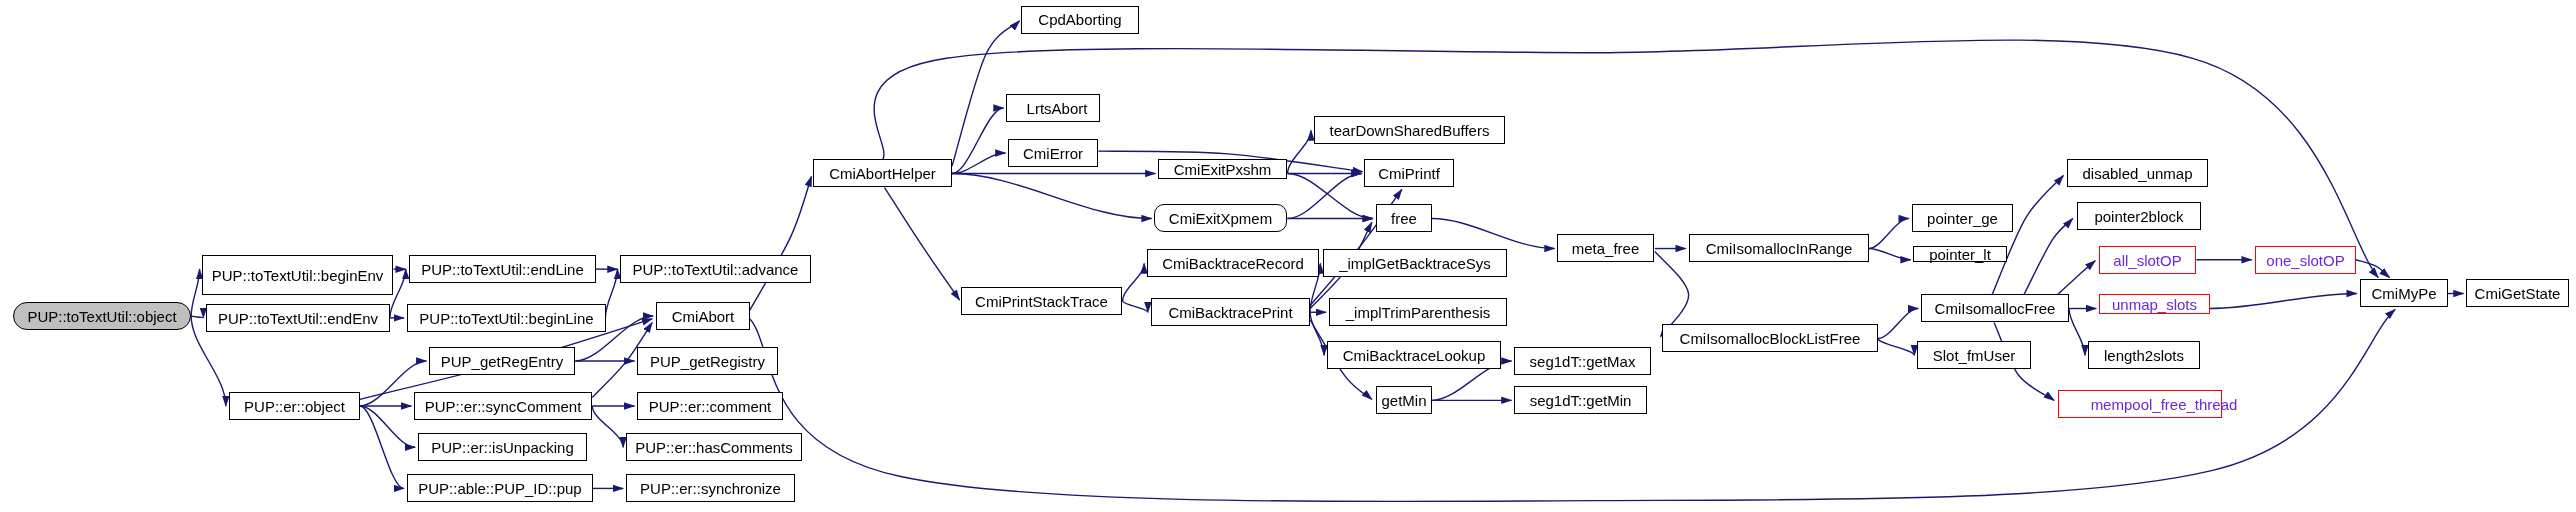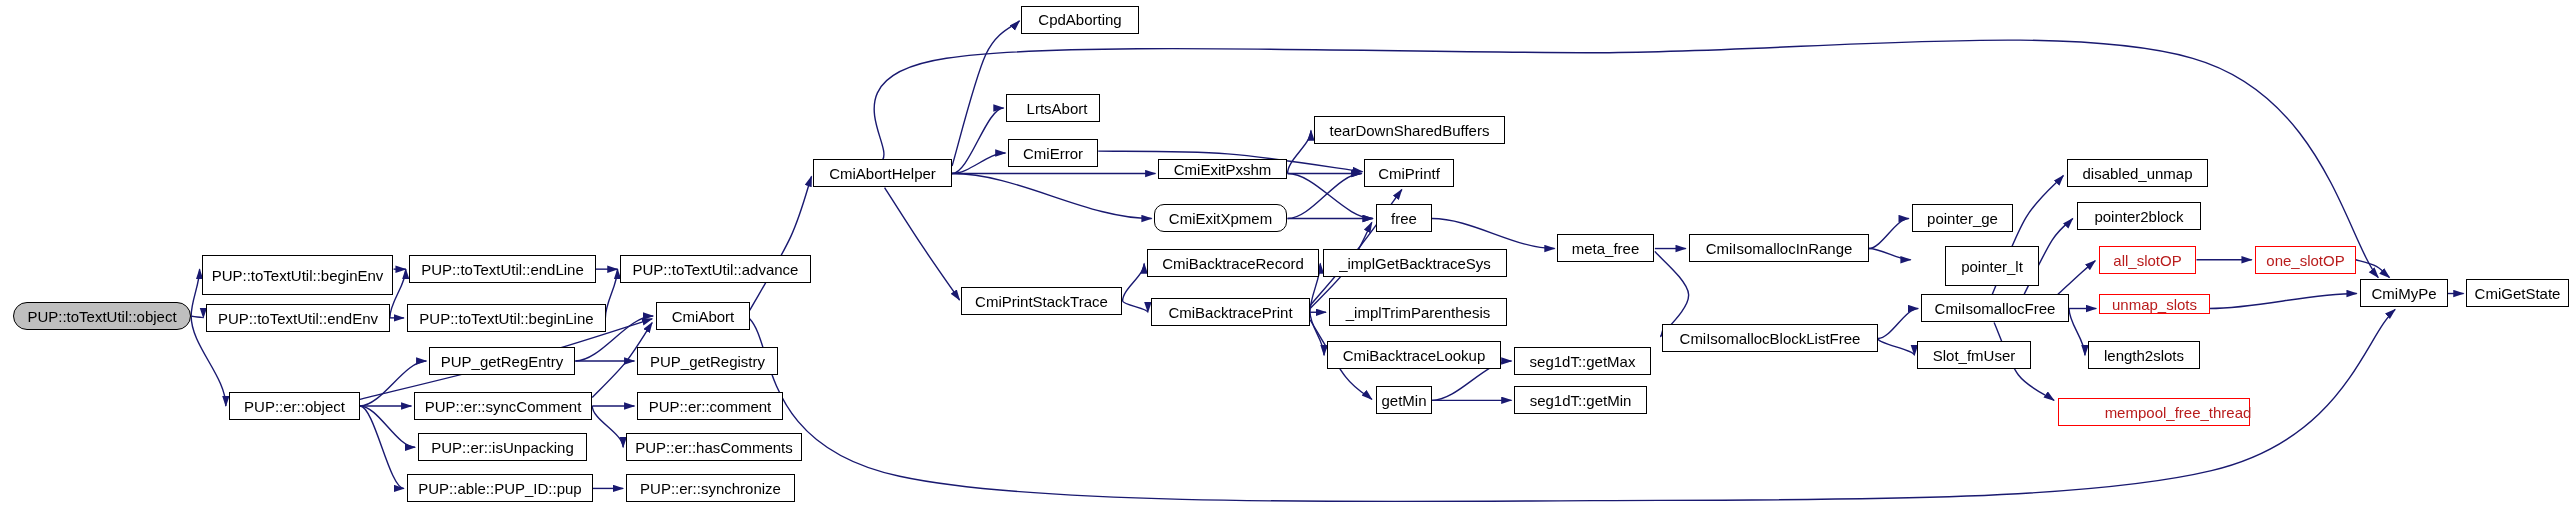--- a/index.html
+++ b/index.html
@@ -10,21 +10,21 @@
   .edges { position:absolute; left:0; top:0; width:2576px; height:513px; }
   .edge { fill:none; stroke:#191970; stroke-width:1.5px; }
   .node {
     position:absolute; box-sizing:border-box;
     border:1.1px solid #000000; background:#ffffff; color:#000000;
     font-size:15px; line-height:1; white-space:nowrap;
     display:flex; align-items:center; justify-content:center;
     cursor:pointer;
   }
   .node.selected { background:#bfbfbf; }
-  .node.red { border-color:#ff0000; color:#b91c1c; }
+  .node.red { border-color:#ff0000; color:#6d28d9; }
 </style>
 </head>
 <body>
 
 <div class="canvas">
   <svg class="edges" viewBox="0 0 2749 547" xmlns="http://www.w3.org/2000/svg">
     <defs>
       <marker id="arrow" markerUnits="userSpaceOnUse" markerWidth="14" markerHeight="10" refX="11" refY="4" orient="auto">
         <path d="M0,0 L12,4 L0,8 z" fill="#191970"></path>
       </marker>
@@ -125,27 +125,27 @@
       <div class="node" style="left: 1323px; top: 249px; width: 184px; height: 28px;">_implGetBacktraceSys</div>
       <div class="node" style="left: 1329px; top: 298px; width: 178px; height: 28px;">_implTrimParenthesis</div>
       <div class="node" style="left: 1327px; top: 341px; width: 174px; height: 28px;">CmiBacktraceLookup</div>
       <div class="node" style="left: 1376px; top: 386px; width: 56px; height: 28px;">getMin</div>
       <div class="node" style="left: 1514px; top: 347px; width: 137px; height: 28px;">seg1dT::getMax</div>
       <div class="node" style="left: 1514px; top: 386px; width: 133px; height: 28px;">seg1dT::getMin</div>
       <div class="node" style="left: 1557px; top: 234px; width: 97px; height: 28px;">meta_free</div>
       <div class="node" style="left: 1689px; top: 234px; width: 180px; height: 28px;">CmiIsomallocInRange</div>
       <div class="node" style="left: 1662px; top: 324px; width: 216px; height: 28px;">CmiIsomallocBlockListFree</div>
       <div class="node" style="left: 1912px; top: 204px; width: 101px; height: 28px;">pointer_ge</div>
-      <div class="node" style="left: 1913px; top: 246px; width: 94px; height: 40px; margin-left: 32px;">pointer_lt</div>
+      <div class="node" style="left: 1913px; top: 246px; width: 94px; height: 16px;">pointer_lt</div>
       <div class="node" style="left: 2067px; top: 159px; width: 141px; height: 28px;">disabled_unmap</div>
       <div class="node" style="left: 2077px; top: 202px; width: 124px; height: 28px;">pointer2block</div>
       <div class="node red" style="left: 2099px; top: 246px; width: 97px; height: 28px;">all_slotOP</div>
       <div class="node" style="left: 1921px; top: 294px; width: 148px; height: 28px;">CmiIsomallocFree</div>
       <div class="node red" style="left: 2099px; top: 294px; width: 111px; height: 20px;">unmap_slots</div>
       <div class="node" style="left: 1917px; top: 341px; width: 114px; height: 28px;">Slot_fmUser</div>
       <div class="node" style="left: 2088px; top: 341px; width: 112px; height: 28px;">length2slots</div>
-      <div class="node red" style="left: 2058px; top: 398px; width: 192px; height: 28px; padding-left: 48px;">mempool_free_thread</div>
+      <div class="node red" style="left: 2058px; top: 390px; width: 164px; height: 28px; padding-left: 48px;">mempool_free_thread</div>
       <div class="node red" style="left: 2255px; top: 246px; width: 101px; height: 28px;">one_slotOP</div>
       <div class="node" style="left: 2360px; top: 279px; width: 88px; height: 28px;">CmiMyPe</div>
       <div class="node" style="left: 2466px; top: 279px; width: 103px; height: 28px;">CmiGetState</div>
     </div>
 </div>
 
 
 </body></html>

